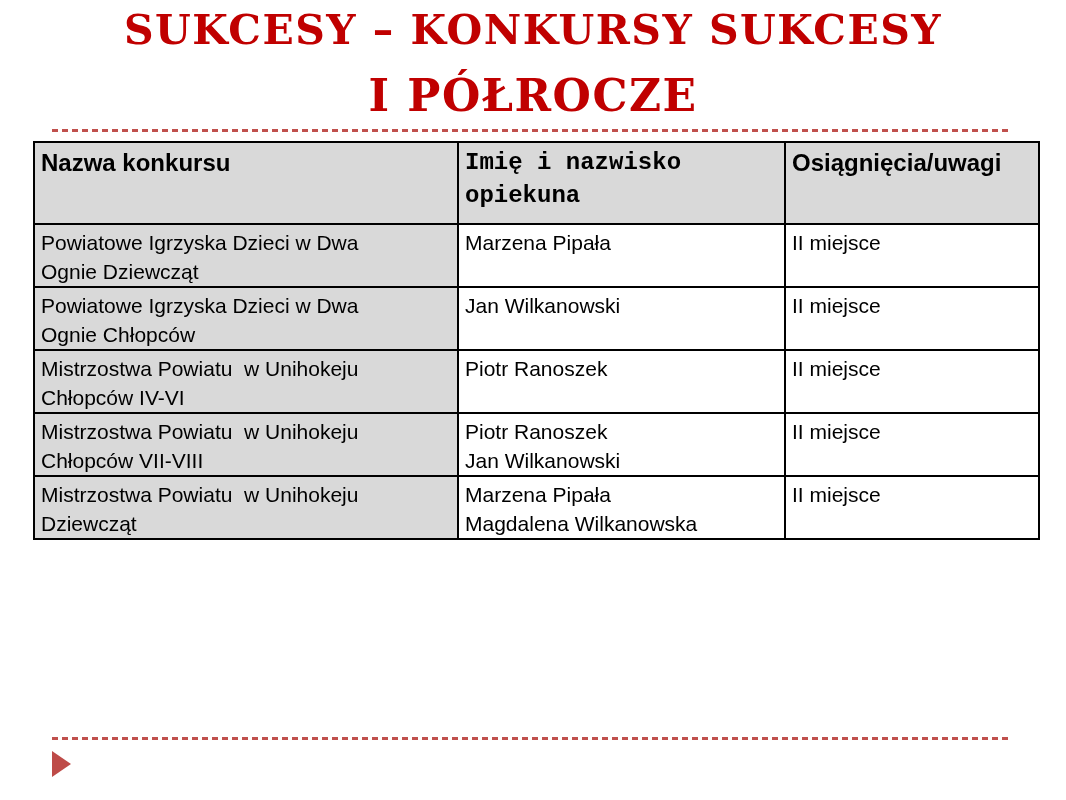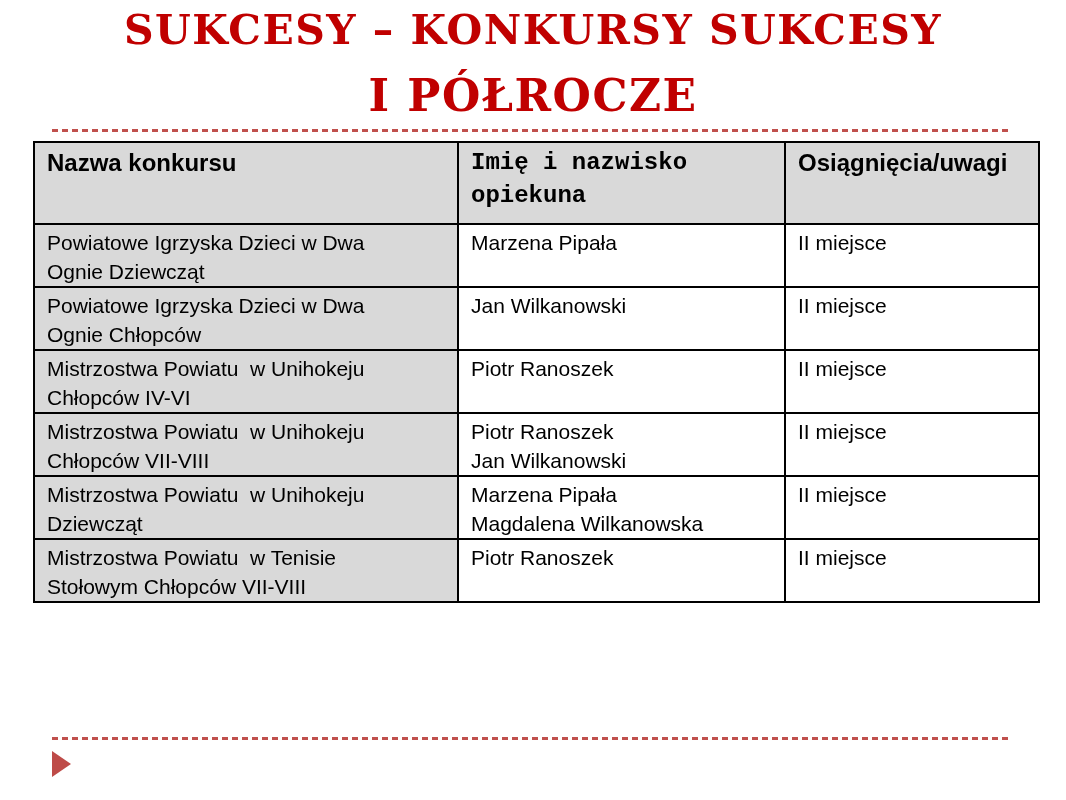--- a/index.html
+++ b/index.html
@@ -64,21 +64,21 @@
     width: 1005px;
     border-collapse: collapse;
     table-layout: fixed;
   }
   .results col.c1 { width: 424px; }
   .results col.c2 { width: 327px; }
   .results col.c3 { width: 254px; }
   .results th, .results td {
     border: 2px solid var(--border-color);
     vertical-align: top;
-    padding: 3px 8px 0 12px;
+    padding: 3px 8px 0 6px;
     white-space: pre-wrap;
     overflow: hidden;
     color: #000000;
     margin-left: 8px;
   }
   .results th {
     background: var(--header-bg);
     font-size: 24px;
     line-height: 33px;
     font-weight: bold;
@@ -157,23 +157,17 @@
 Jan Wilkanowski</td>
       <td>II miejsce</td>
     </tr>
     <tr>
       <td class="name-cell">Mistrzostwa Powiatu  w Unihokeju
 Dziewcząt</td>
       <td>Marzena Pipała
 Magdalena Wilkanowska</td>
       <td>II miejsce</td>
     </tr>
-    <tr>
-      <td class="name-cell">Mistrzostwa Powiatu  w Tenisie
-Stołowym Chłopców VII-VIII</td>
-      <td>Piotr Ranoszek</td>
-      <td>II miejsce</td>
-    </tr>
   </tbody>
 </table>
 
 <div class="dashed-divider" id="divider-bottom"></div>
 <div class="footer-arrow"></div>
 
 </body></html>

